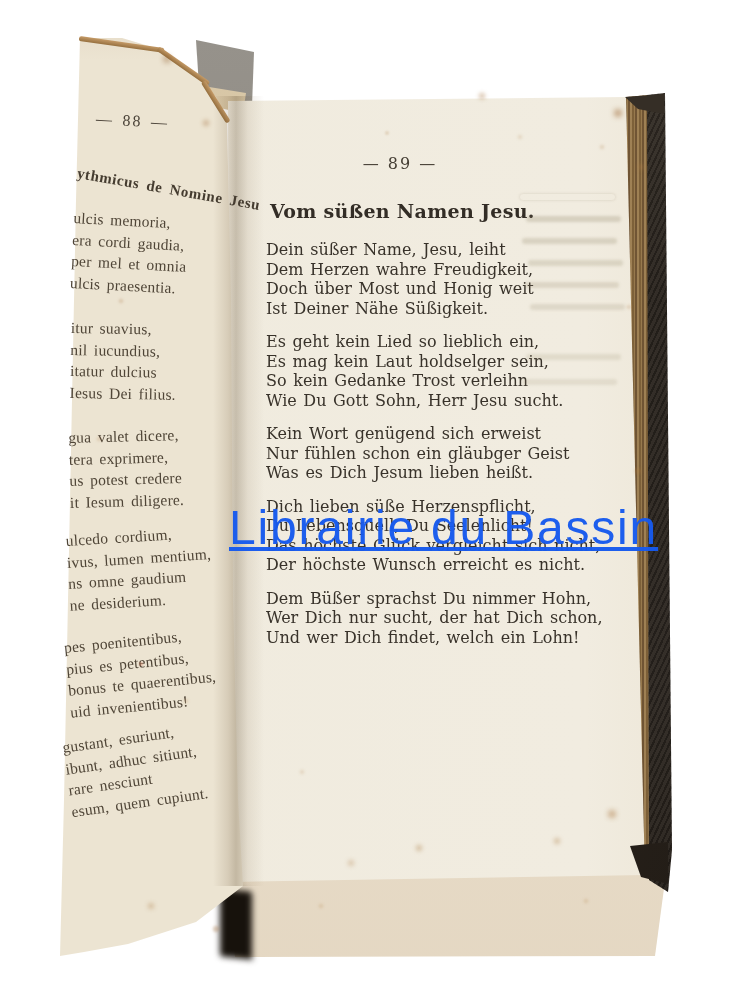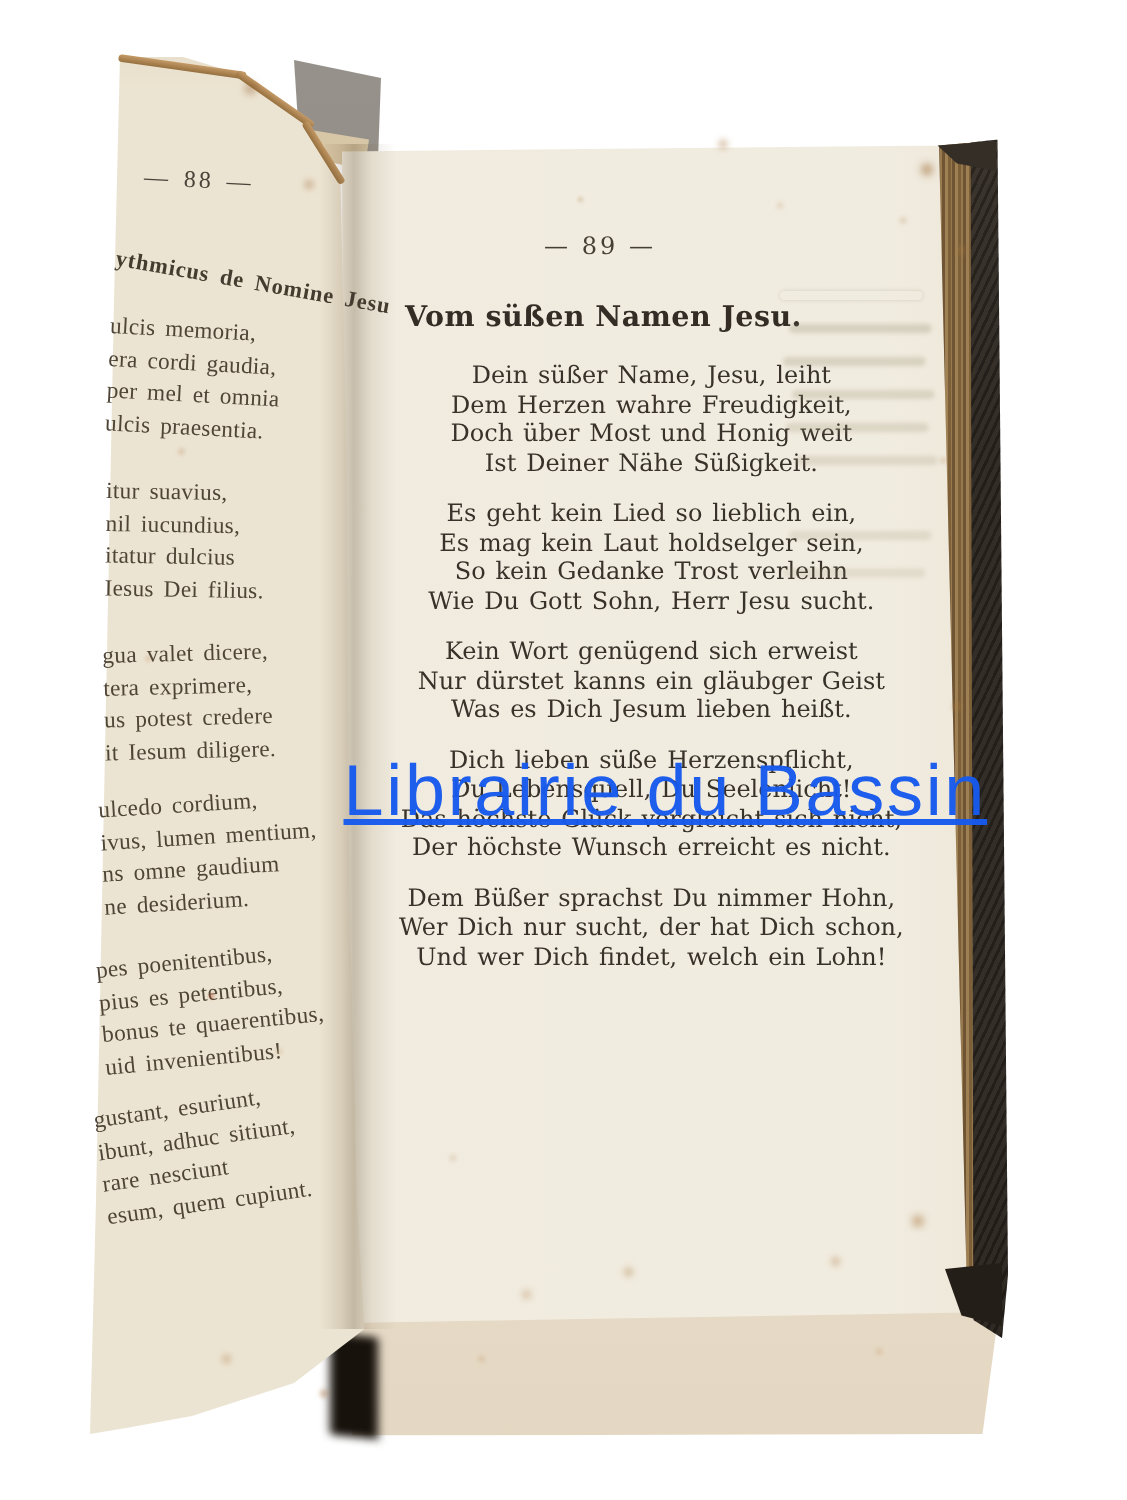--- a/index.html
+++ b/index.html
@@ -80,21 +80,21 @@
   .lp-s6{left:61px;top:737px;transform:rotate(-8deg);}
   .lp-stanza{transform-origin:0 0;}
 
   
   .rp{font-family:"DejaVu Serif",serif;color:#38322a;}
   .rp-num{left:330px;top:154px;width:140px;text-align:center;font-size:16px;
       letter-spacing:2px;color:#453e34;}
   .rp-title{left:270px;top:200px;width:260px;font-weight:bold;
       font-size:19px;letter-spacing:.3px;color:#332d26;}
   .rp-poem{left:266px;top:240px;font-size:16px;line-height:19.5px;word-spacing:1.5px;}
-  .rp-poem .stanza{margin-bottom:14px;text-align:center;}
+  .rp-poem .stanza{margin-bottom:14px;}
 
   
   .foxing{position:absolute;left:0;top:0;width:2px;height:2px;border-radius:50%;background:transparent;
     box-shadow:
       481px 95px 4px 2px rgba(168,120,66,.45), 617px 112px 5px 3px rgba(160,108,56,.5),
       640px 166px 4px 2px rgba(172,124,70,.4), 601px 146px 3px 1px rgba(180,135,82,.3),
       628px 306px 3px 1px rgba(178,130,76,.3), 637px 470px 3px 2px rgba(172,122,66,.35),
       611px 813px 5px 3px rgba(168,118,62,.45),556px 840px 4px 2px rgba(175,128,72,.4),
       418px 847px 4px 2px rgba(170,122,66,.4), 350px 862px 4px 2px rgba(178,130,76,.35),
       301px 771px 3px 1px rgba(180,132,78,.25),519px 136px 3px 1px rgba(185,140,88,.25),
@@ -188,21 +188,21 @@
       <div>Ist Deiner Nähe Süßigkeit.</div>
     </div>
     <div class="stanza">
       <div>Es geht kein Lied so lieblich ein,</div>
       <div>Es mag kein Laut holdselger sein,</div>
       <div>So kein Gedanke Trost verleihn</div>
       <div>Wie Du Gott Sohn, Herr Jesu sucht.</div>
     </div>
     <div class="stanza">
       <div>Kein Wort genügend sich erweist</div>
-      <div>Nur dürstet kanns ein gläubger Geist</div>
+      <div>Nur fühlen schon ein gläubger Geist</div>
       <div>Was es Dich Jesum lieben heißt.</div>
     </div>
     <div class="stanza">
       <div>Dich lieben süße Herzenspflicht,</div>
       <div>Du Lebensquell, Du Seelenlicht!</div>
       <div>Das höchste Glück vergleicht sich nicht,</div>
       <div>Der höchste Wunsch erreicht es nicht.</div>
     </div>
     <div class="stanza">
       <div>Dem Büßer sprachst Du nimmer Hohn,</div>

